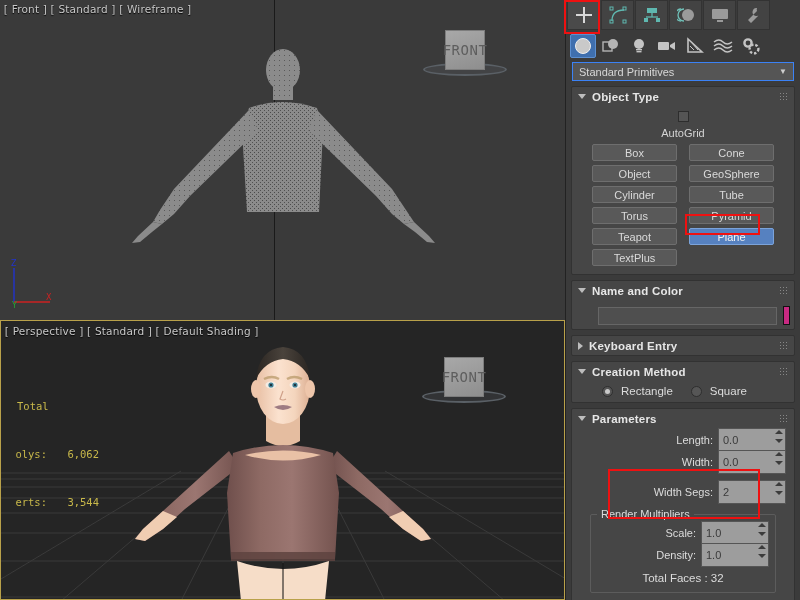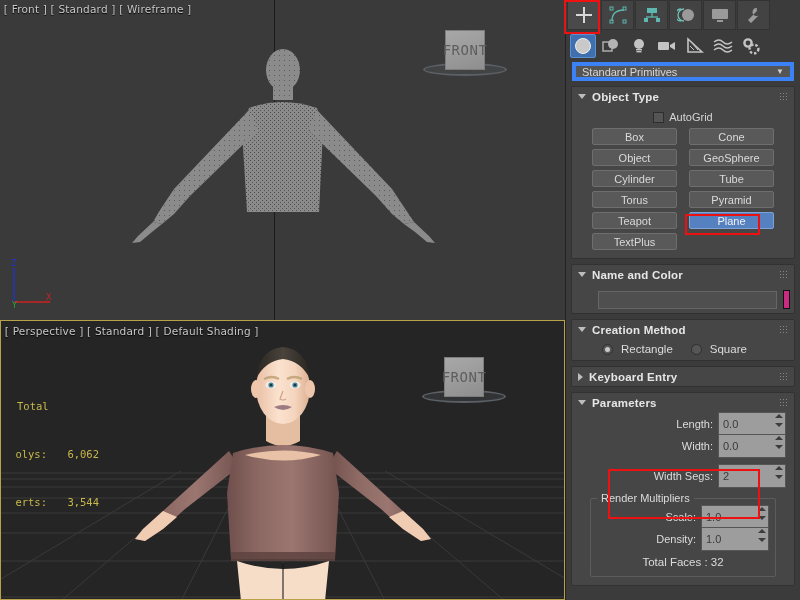--- a/index.html
+++ b/index.html
@@ -88,21 +88,21 @@
   
   .catrow { display: flex; height: 28px; align-items: center; padding-left: 4px; gap: 2px; }
   .cat {
     width: 26px; height: 24px; display: flex; align-items: center; justify-content: center;
     border-radius: 2px;
   }
   .cat.on { background: #3f6fae; border: 1px solid #5c8fd0; }
 
   
   .dropdown {
-    margin: 2px 6px 0 6px; height: 19px; background: #555; border: 4px solid #3b82f6;
+    margin: 2px 6px 0 6px; height: 19px; background: #555; border: 1px solid #3b82f6;
     display: flex; align-items: center; padding: 0 6px;
     color: #d7d7d7; font-size: 11px; justify-content: flex-end;
   }
   .dropdown .arrow { margin-left: auto; font-size: 8px; color: #cfcfcf; }
 
   
   .rollout { margin: 5px 5px 0 5px; background: #464646; border: 1px solid #323232; border-radius: 2px; }
   .rollout-head {
     display: flex; align-items: center; height: 19px; padding: 0 6px;
     font-weight: bold; font-size: 11.5px; color: #e6e6e6; letter-spacing: .2px;
@@ -111,21 +111,21 @@
   .tri.down { border-left: 4px solid transparent; border-right: 4px solid transparent; border-top: 5px solid #bdbdbd; }
   .tri.right { border-top: 4px solid transparent; border-bottom: 4px solid transparent; border-left: 5px solid #bdbdbd; }
   .grip {
     margin-left: auto; width: 9px; height: 9px; opacity: .55;
     background-image: radial-gradient(#bcbcbc 40%, transparent 41%);
     background-size: 3px 3px;
   }
   .rollout-body { padding: 2px 8px 8px 8px; }
 
   
-  .chkrow { display: flex; align-items: center; justify-content: center; gap: 5px; padding: 3px 0 5px 0; }
+  .chkrow { display: flex; align-items: center; justify-content: center; gap: 5px; padding: 3px 0 5px 0; flex-direction: column; }
   .chk { width: 11px; height: 11px; background: #555; border: 1px solid #2d2d2d; }
 
   
   .btngrid { display: grid; grid-template-columns: 1fr 1fr; gap: 4px 12px; padding: 0 12px; }
   .obtn {
     height: 17px; background: #595959; border: 1px solid #6e6e6e; border-radius: 2px;
     display: flex; align-items: center; justify-content: center;
     font-size: 11px; color: #dadada;
   }
   .obtn.sel { background: #5681c0; border-color: #7ba3da; color: #f2f2f2; }
@@ -457,39 +457,39 @@
         <span class="grip"></span>
       </div>
       <div class="namerow">
         <input class="nameinput" type="text" value="" style="">
         <span class="swatch"></span>
       </div>
     </div>
 
     <div class="rollout">
       <div class="rollout-head">
+        <span class="tri right"></span>
+        <span>Keyboard Entry</span>
+        <span class="grip"></span>
+      </div>
+    </div>
+
+    <div class="rollout">
+      <div class="rollout-head">
         <span class="tri down"></span>
         <span>Creation Method</span>
         <span class="grip"></span>
       </div>
       <div class="radiorow">
         <span class="radio">
             <span class="dot"></span>
           </span>
         <span class="rlabel">Rectangle</span>
         <span class="radio"></span>
         <span class="rlabel">Square</span>
-      </div>
-    </div>
-
-    <div class="rollout">
-      <div class="rollout-head">
-        <span class="tri right"></span>
-        <span>Keyboard Entry</span>
-        <span class="grip"></span>
       </div>
     </div>
 
     <div class="rollout">
       <div class="rollout-head">
         <span class="tri down"></span>
         <span>Parameters</span>
         <span class="grip"></span>
       </div>
       <div class="rollout-body">

